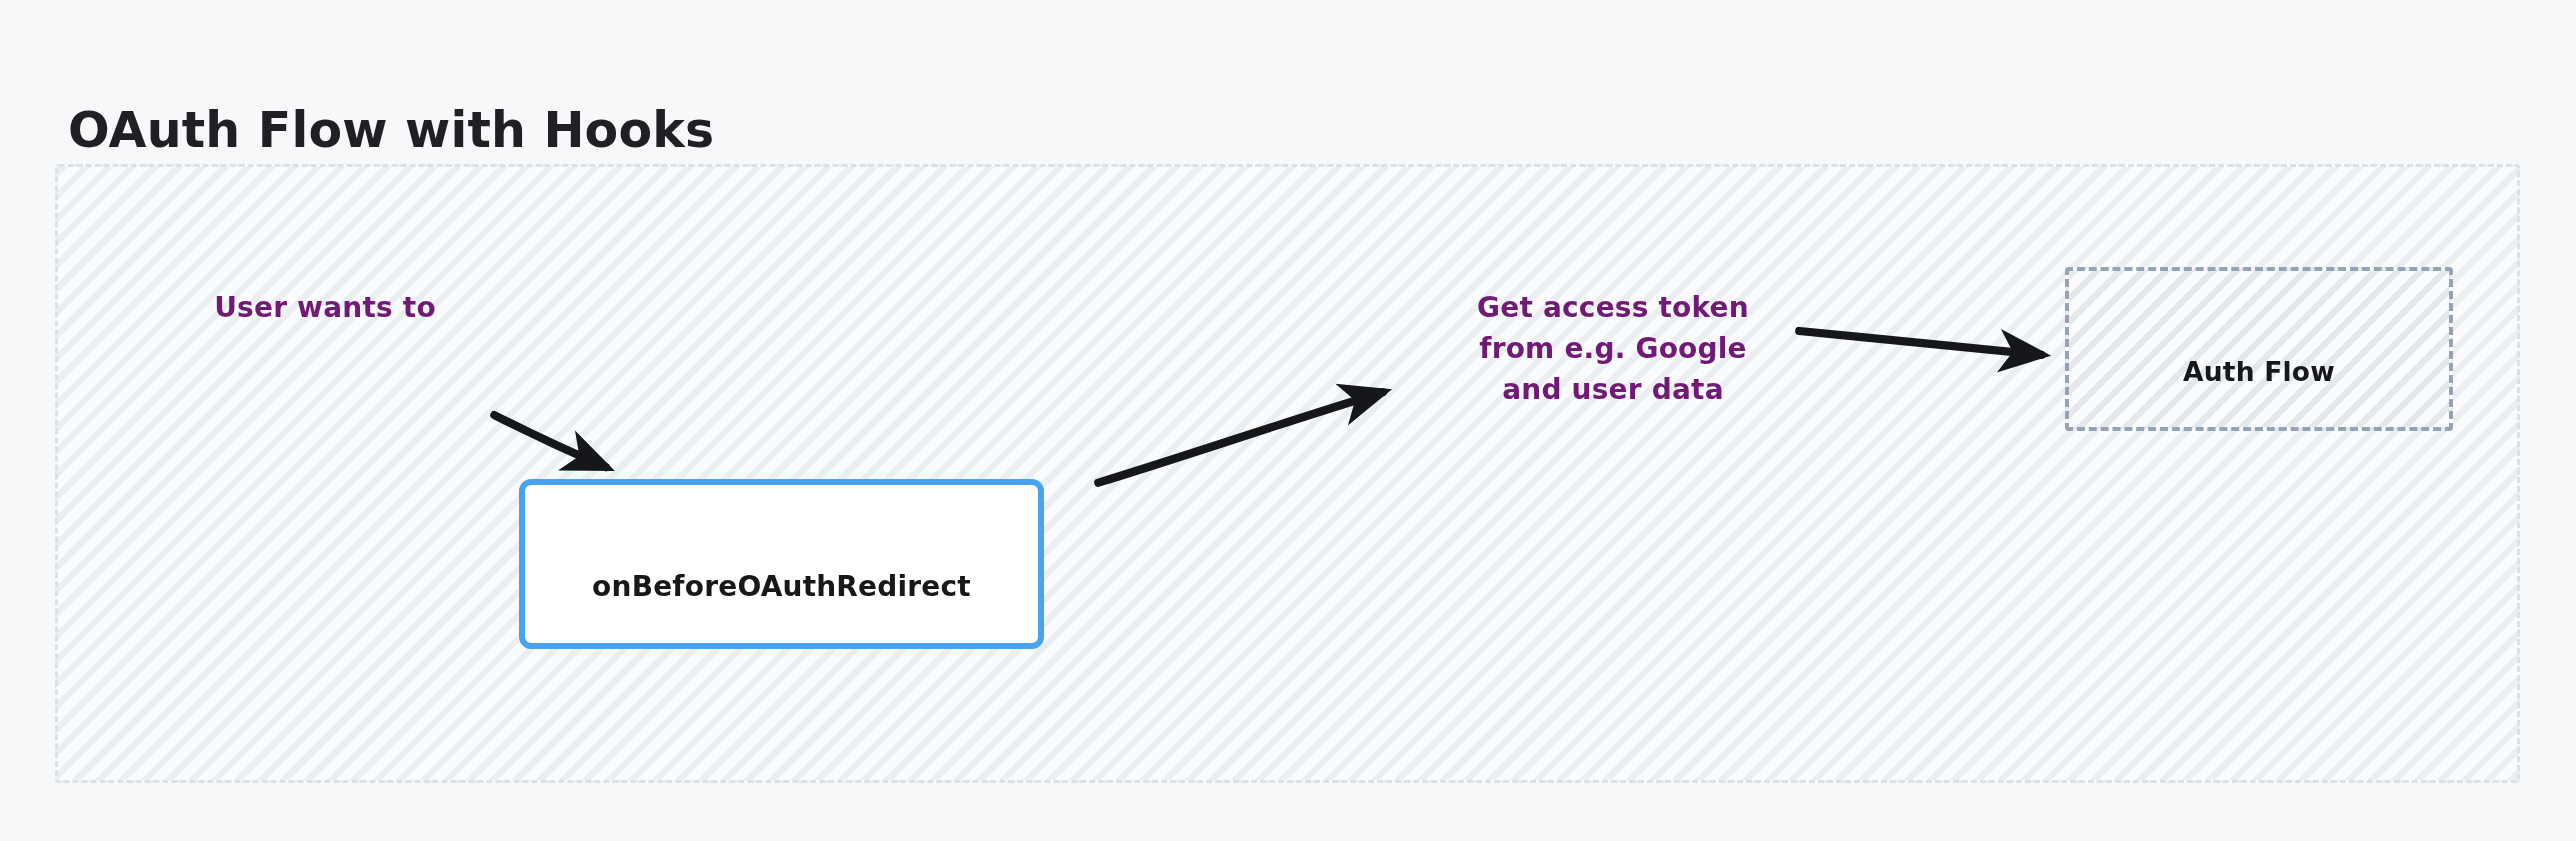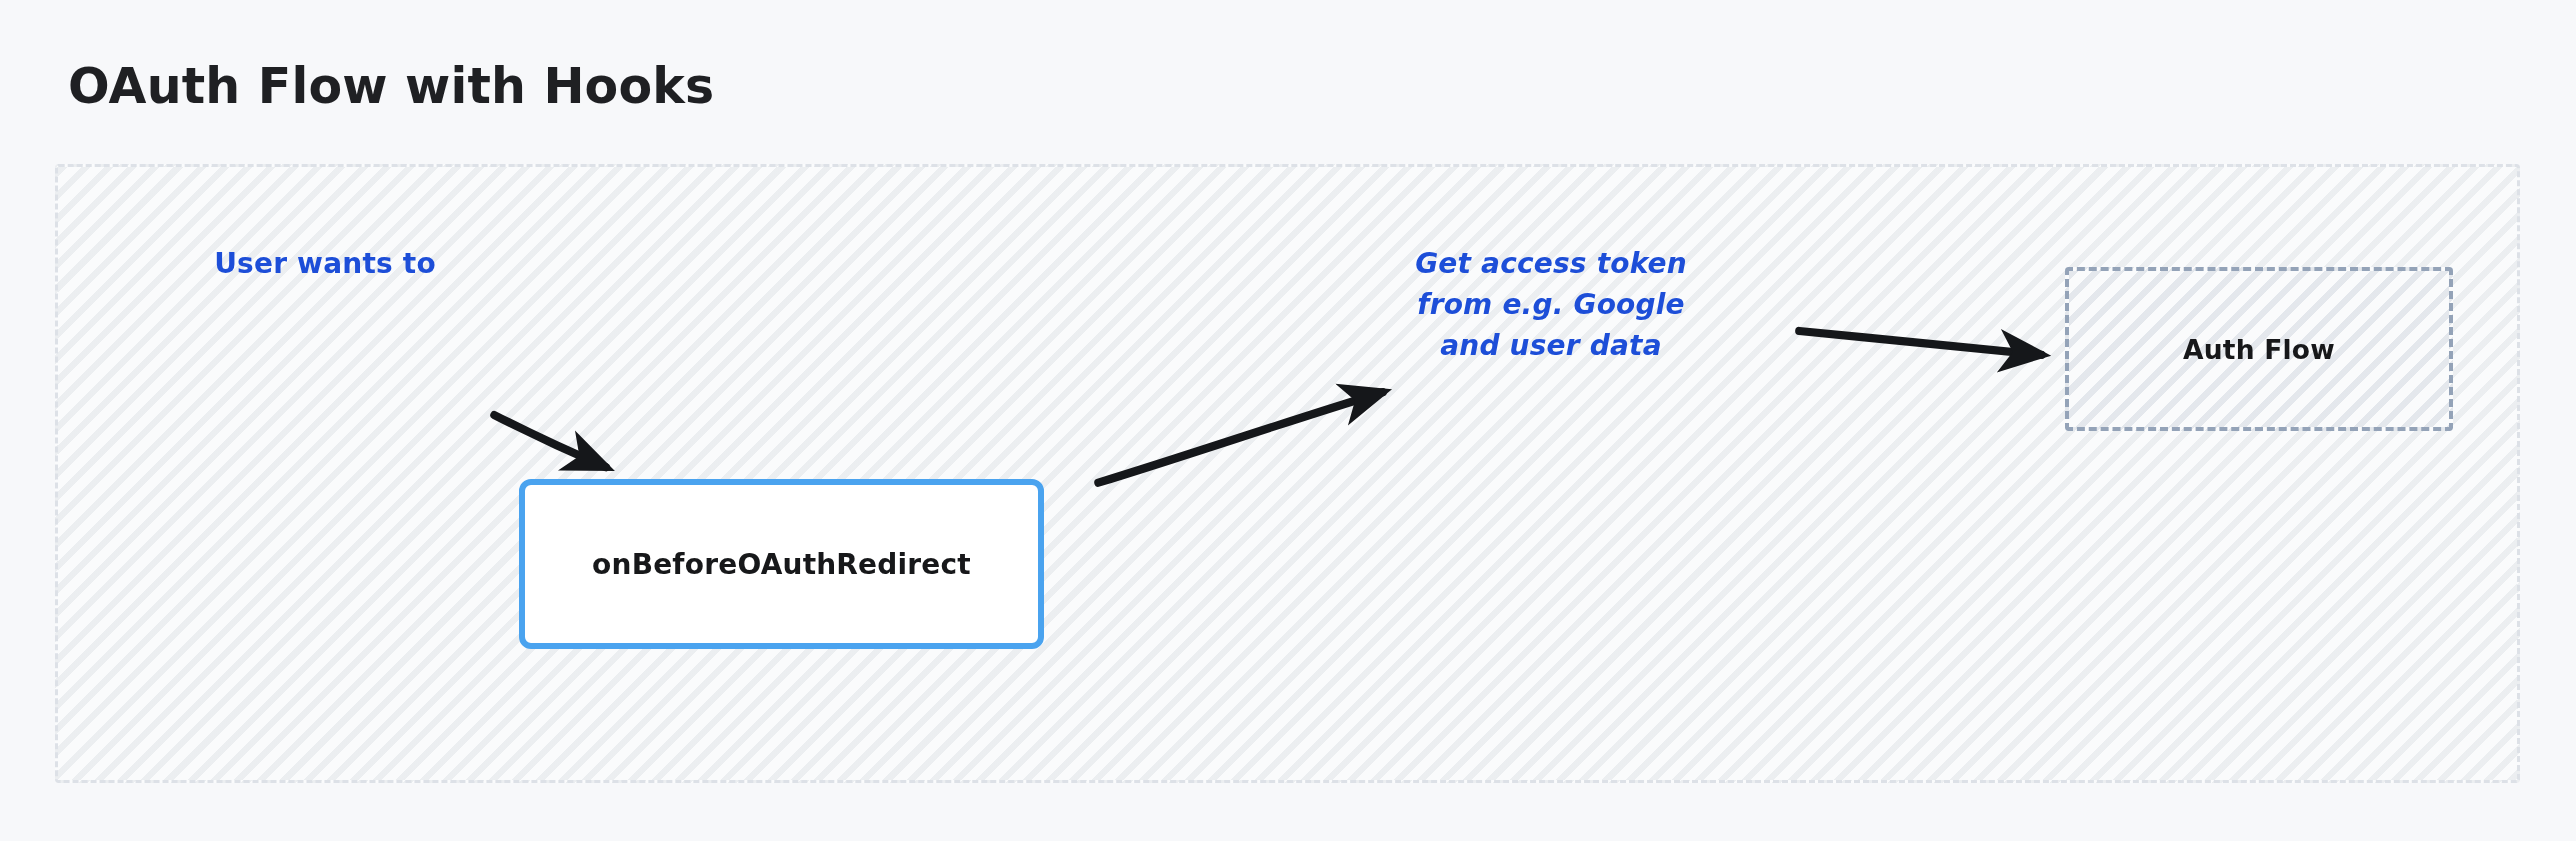--- a/index.html
+++ b/index.html
@@ -13,20 +13,21 @@
     font-family: "DejaVu Sans", sans-serif;
     overflow: hidden;
     position: relative;
   }
 
   
   .hand {
     font-family: "DejaVu Sans", sans-serif;
     font-weight: 700;
     letter-spacing: 0.2px;
+    margin-top: 44px;
   }
 
   #page-title {
     position: absolute;
     left: 68px;
     top: 60px;
     font-size: 49px;
     line-height: 1.1;
     color: #1f2023;
     white-space: nowrap;
@@ -102,33 +103,32 @@
     color: #17181a;
     white-space: nowrap;
   }
 
   
   .edge-label {
     position: absolute;
     text-align: center;
     font-size: 28px;
     line-height: 41px;
-    color: #1d4ed8;
+    color: #701a75;
     white-space: nowrap;
   }
   #edge-label-user {
     left: 101px;
     top: 243px;
     width: 448px;
   }
   #edge-label-token {
-    left: 1327px;
+    left: 1389px;
     top: 243px;
     width: 448px;
-    font-style: italic;
   }
 
   
   #arrow-layer {
     position: absolute;
     left: 0;
     top: 0;
     width: 2576px;
     height: 842px;
     pointer-events: none;

